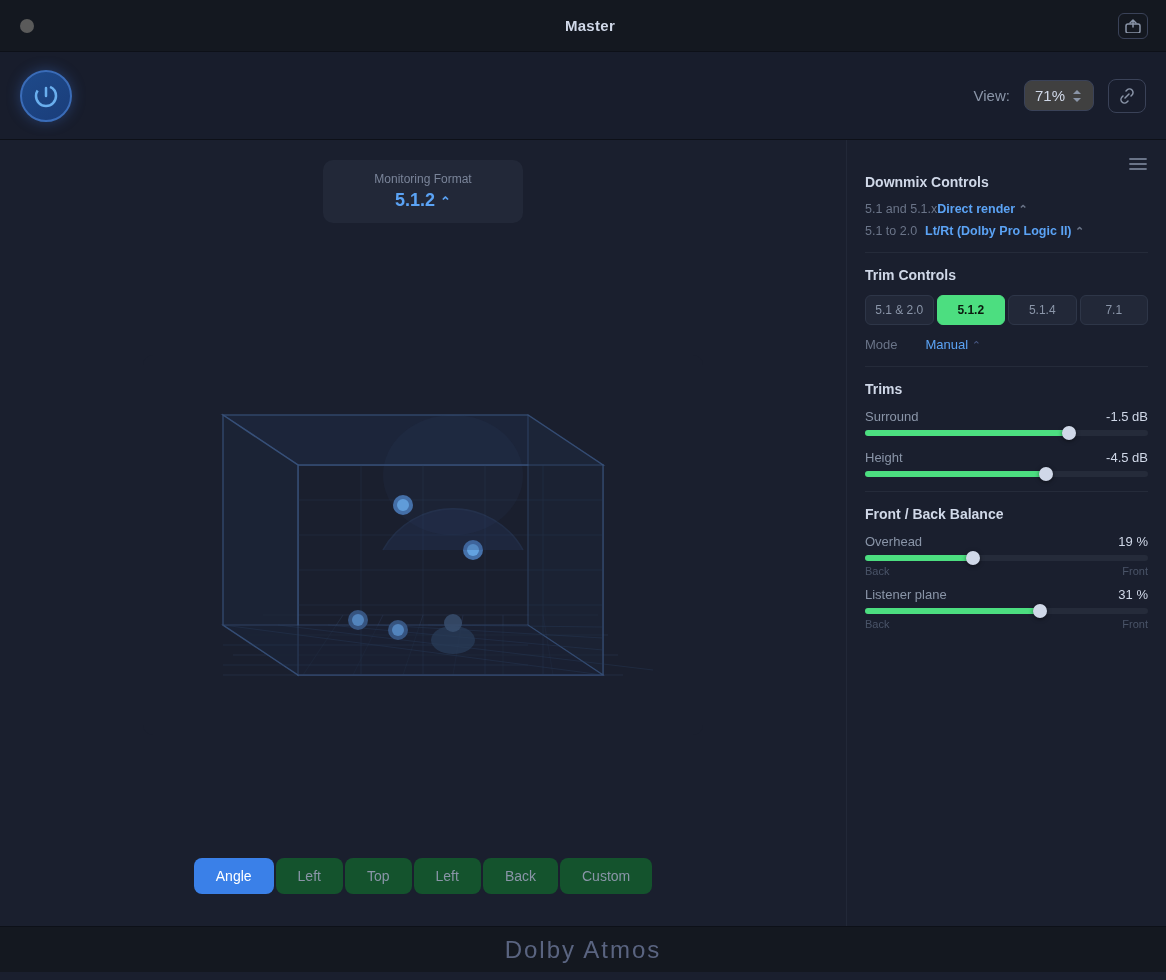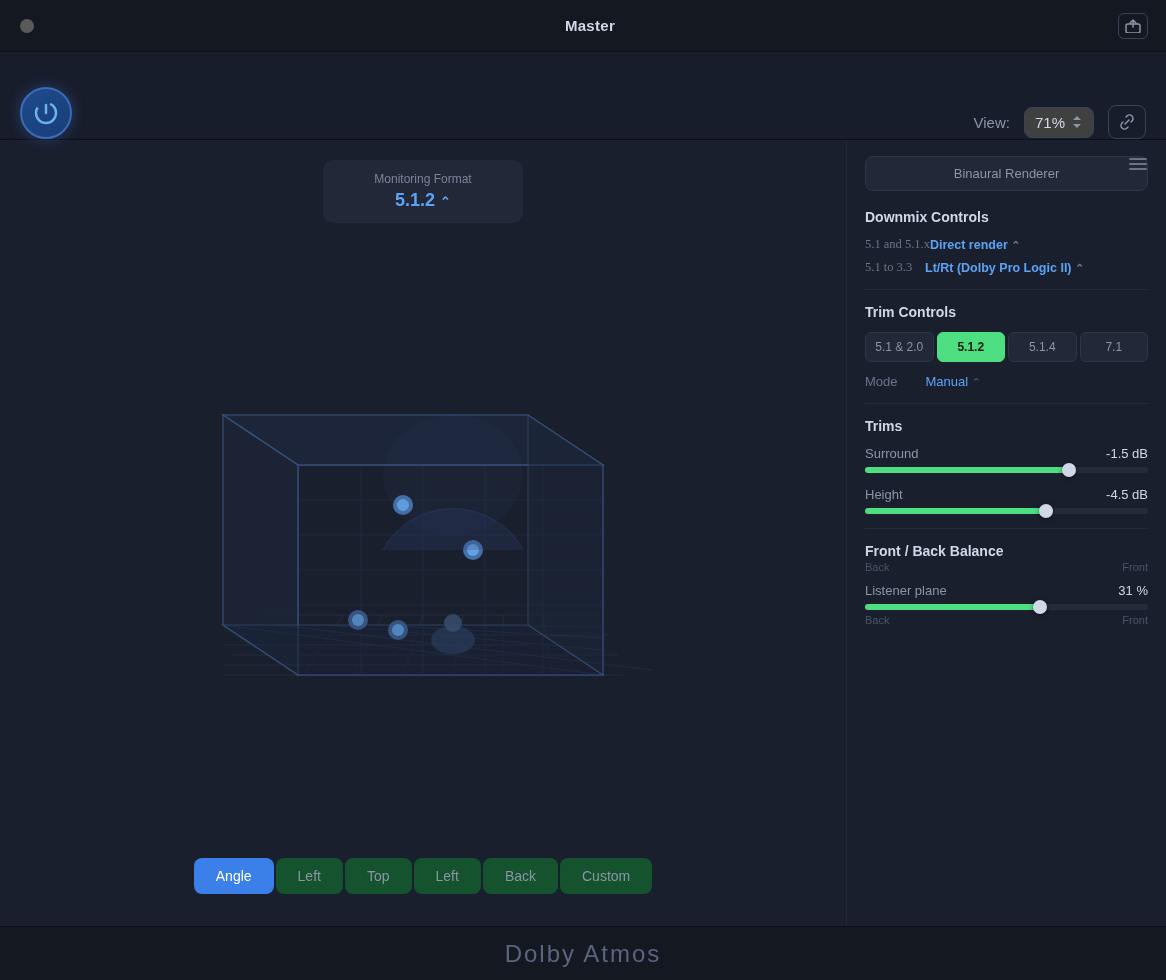--- a/index.html
+++ b/index.html
@@ -49,21 +49,21 @@
       display: flex; align-items: center; justify-content: center;
       cursor: pointer;
       background: transparent;
     }
 
     
     .header {
       background: #181d2c;
       height: 88px;
       display: flex;
-      align-items: flex-end;
+      align-items: center;
       padding: 0 20px;
       border-bottom: 1px solid #0d1018;
     }
     .power-btn {
       width: 52px; height: 52px;
       border-radius: 50%;
       background: linear-gradient(145deg, #1e4a8a, #1a3d7a);
       border: 2px solid #3a6cb8;
       display: flex; align-items: center; justify-content: center;
       cursor: pointer;
@@ -225,21 +225,20 @@
     
     .downmix-row {
       display: flex;
       align-items: center;
       margin-bottom: 8px;
       font-size: 12.5px;
     }
     .downmix-format {
       color: #6a7488;
       min-width: 60px;
-      font-family: Liberation Serif, serif;
     }
     .downmix-value {
       color: #5ba3f5;
       font-weight: 600;
       cursor: pointer;
     }
 
     
     .trim-tab-group {
       display: flex;
@@ -329,21 +328,21 @@
       display: flex;
       justify-content: space-between;
       font-size: 11px;
       color: #4a5468;
       margin-top: -10px;
       margin-bottom: 10px;
     }
 
     
     .footer {
-      height: 54px;
+      height: 46px;
       background: #141820;
       display: flex;
       align-items: center;
       justify-content: center;
       border-top: 1px solid #0d1018;
     }
     .footer-text {
       font-size: 24px;
       font-weight: 300;
       color: #5a6480;
@@ -492,37 +491,34 @@
 
     <div class="panel-menu-icon">
       <svg width="20" height="16" viewBox="0 0 20 16">
         <line x1="2" y1="3" x2="18" y2="3" stroke="#6a7488" stroke-width="1.8" stroke-linecap="round"></line>
         <line x1="2" y1="8" x2="18" y2="8" stroke="#6a7488" stroke-width="1.8" stroke-linecap="round"></line>
         <line x1="2" y1="13" x2="18" y2="13" stroke="#6a7488" stroke-width="1.8" stroke-linecap="round"></line>
       </svg>
     </div>
 
     <div class="tab-group">
-      <div class="tab-btn">
-        <span>Binaural Renderer</span>
-      </div>
     </div>
 
     <div class="section-title">Downmix Controls</div>
 
     <div class="downmix-row">
       <span class="downmix-format">5.1 and 5.1.x</span>
       <span class="downmix-value">
         <span>Direct render</span>
         <span style="color:#6a7488; font-size:11px;"> ⌃</span>
       </span>
     </div>
 
     <div class="downmix-row">
-      <span class="downmix-format">5.1 to 3.3</span>
+      <span class="downmix-format">5.1 to 2.0</span>
       <span class="downmix-value">
         <span>Lt/Rt (Dolby Pro Logic II)</span>
         <span style="color:#6a7488; font-size:11px;"> ⌃</span>
       </span>
     </div>
 
     <div class="section-divider"></div>
 
     <div class="section-title">Trim Controls</div>
 
@@ -572,20 +568,30 @@
       <div class="slider-track">
         <div class="slider-fill" style="width: 64%"></div>
         <div class="slider-thumb" style="left: 64%"></div>
       </div>
     </div>
 
     <div class="section-divider"></div>
 
     <div class="section-title">Front / Back Balance</div>
 
+    <div class="slider-section">
+      <div class="slider-header">
+        <span class="slider-label">Overhead</span>
+        <span class="slider-value">19 %</span>
+      </div>
+      <div class="slider-track">
+        <div class="slider-fill" style="width: 38%"></div>
+        <div class="slider-thumb" style="left: 38%"></div>
+      </div>
+    </div>
     <div class="back-front-labels">
       <span>Back</span>
       <span>Front</span>
     </div>
 
     <div class="slider-section">
       <div class="slider-header">
         <span class="slider-label">Listener plane</span>
         <span class="slider-value">31 %</span>
       </div>

